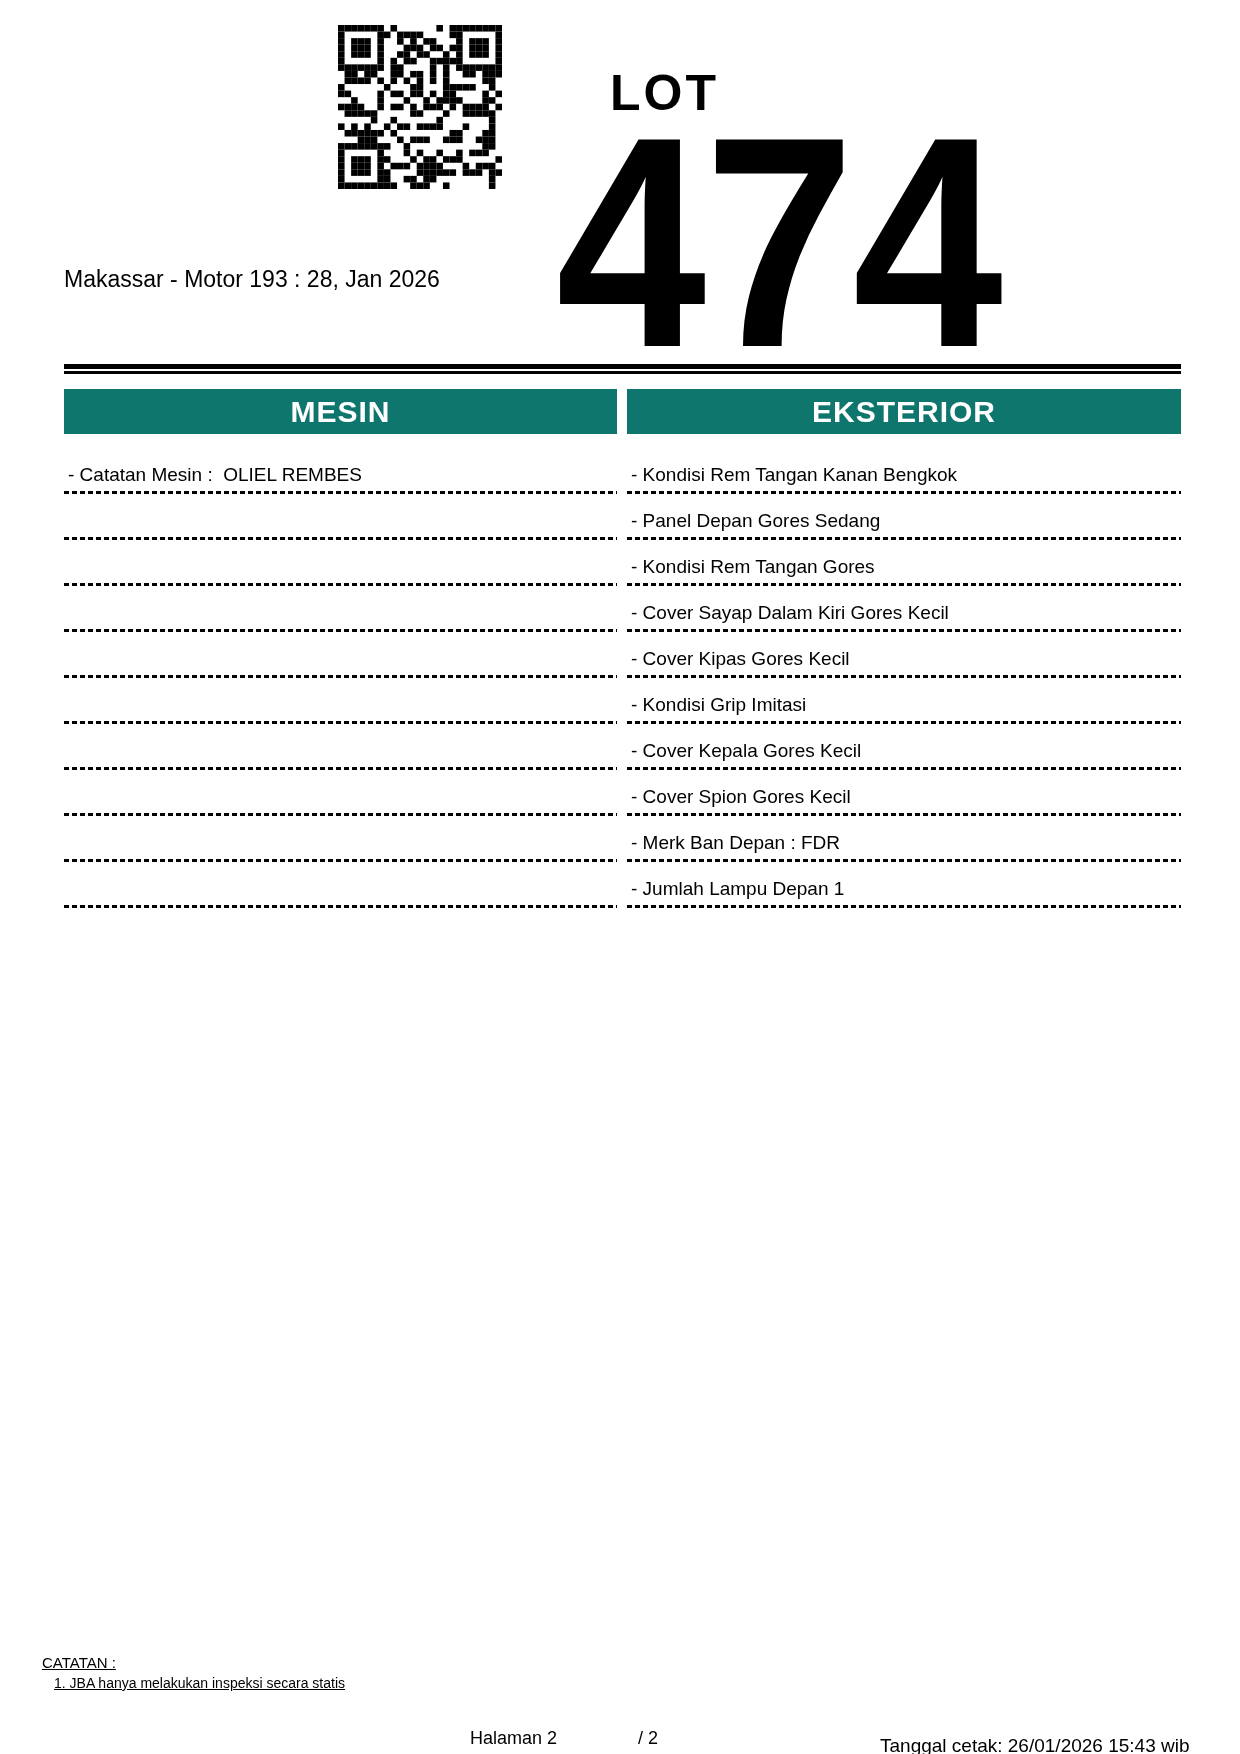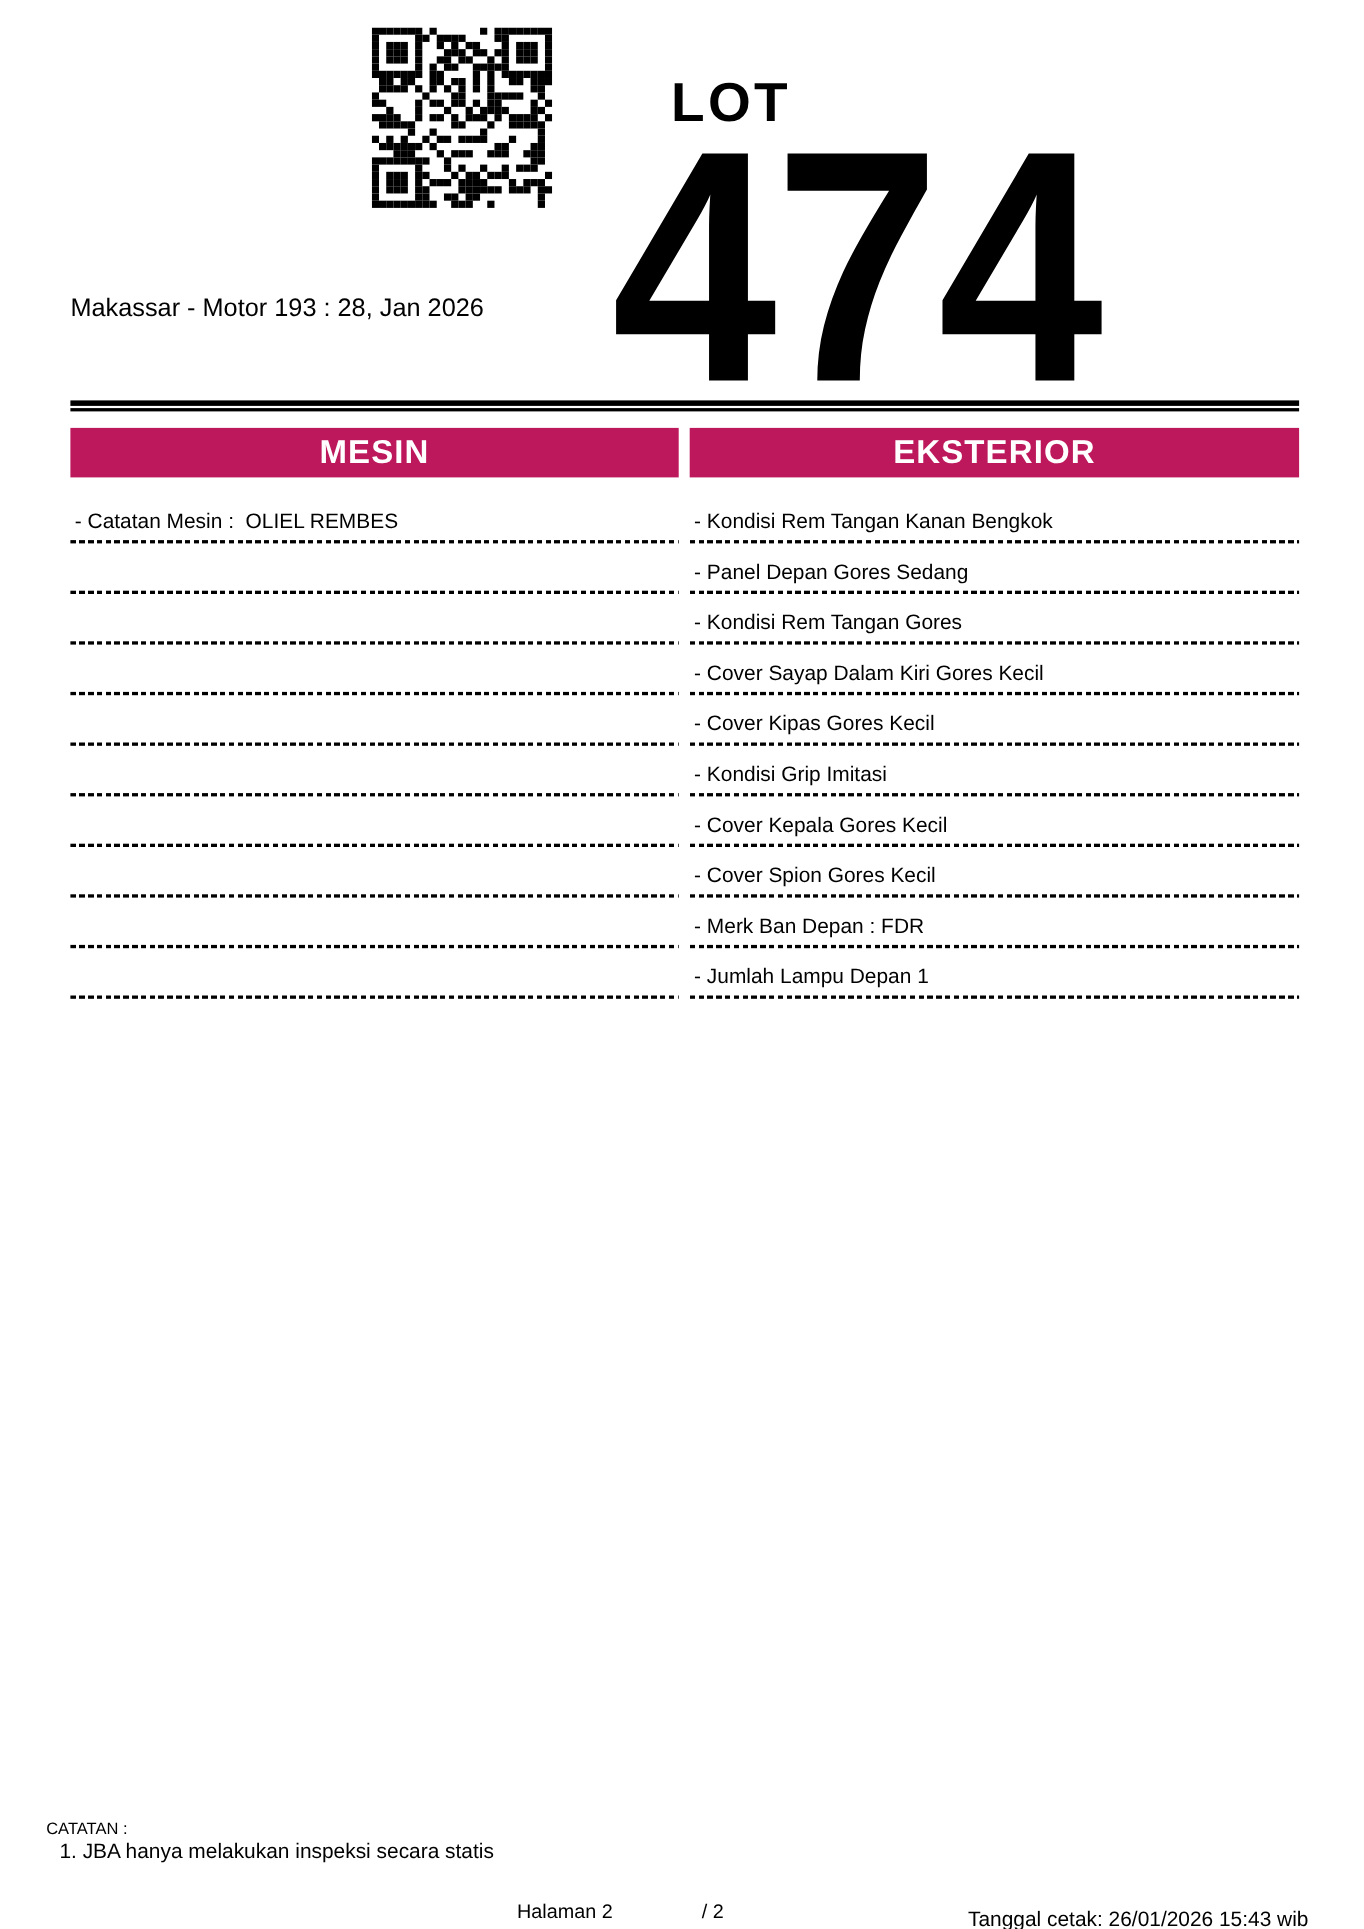--- a/index.html
+++ b/index.html
@@ -27,34 +27,34 @@
 
   .rule{
     position:absolute;left:64px;top:364px;width:1117px;height:10px;
     border-top:5px solid #000;border-bottom:3px solid #000;box-sizing:border-box;
   }
 
   .section{position:absolute;top:389px;}
   .section.left{left:64px;width:553px;}
   .section.right{left:627px;width:554px;}
   .colhead{
-    height:45px;background:#be185d;color:#fff;
+    height:45px;background:#0f766e;color:#fff;
     display:flex;align-items:center;justify-content:center;
     font-weight:bold;font-size:30px;letter-spacing:1px;
   }
   .colbody{padding-top:14px;}
   .row{height:46px;position:relative;}
   .row-text{position:absolute;left:4px;top:16px;font-size:19px;white-space:pre;}
   .dotline{
     position:absolute;left:0;right:0;bottom:0;height:3px;
     background-image:repeating-linear-gradient(90deg,#000 0 5px,transparent 5px 8px);
   }
 
-  .notes{position:absolute;left:42px;top:1652px;font-size:15px;line-height:21px;}
-  .notes .note-item{padding-left:12px;font-size:19px;white-space:pre;}
+  .notes{position:absolute;left:42px;top:1652px;font-size:15px;line-height:21px;text-decoration:underline;}
+  .notes .note-item{padding-left:12px;font-size:14px;white-space:pre;}
   .notes .note-title{white-space:pre;}
 
   .footer-page{position:absolute;left:470px;top:1728px;font-size:18px;white-space:pre;}
   .footer-total{position:absolute;left:638px;top:1728px;font-size:18px;white-space:pre;}
   .footer-printed{position:absolute;left:880px;top:1735px;font-size:19px;white-space:pre;}
 </style>
 </head>
 <body>
 
 <div class="page">

